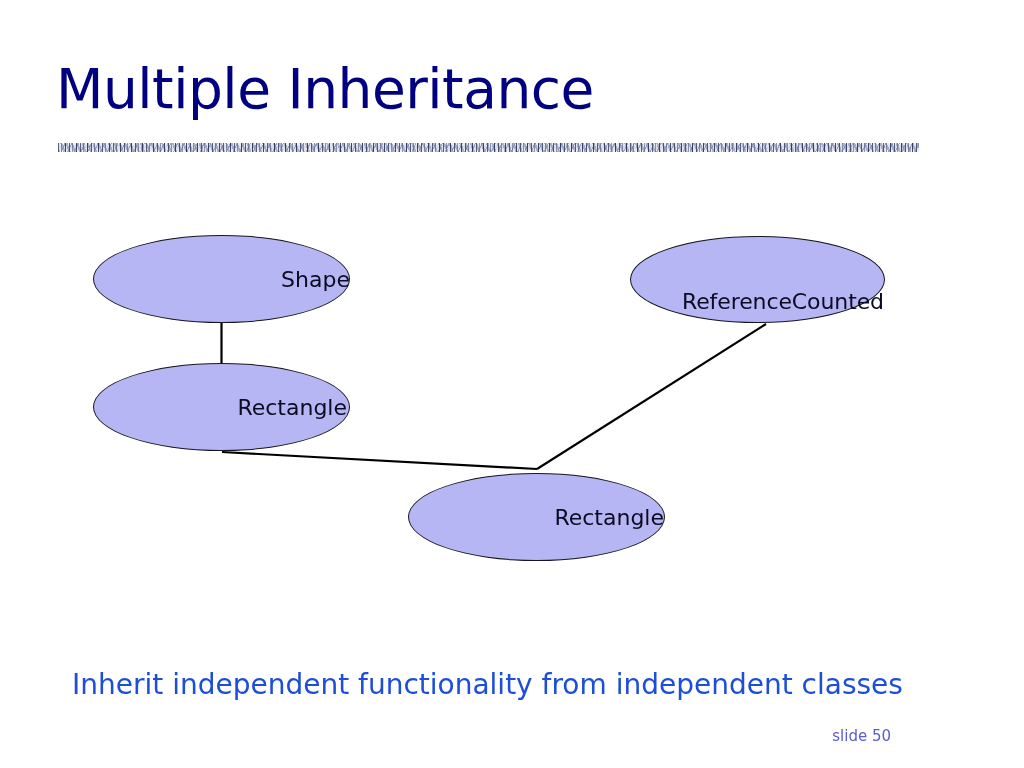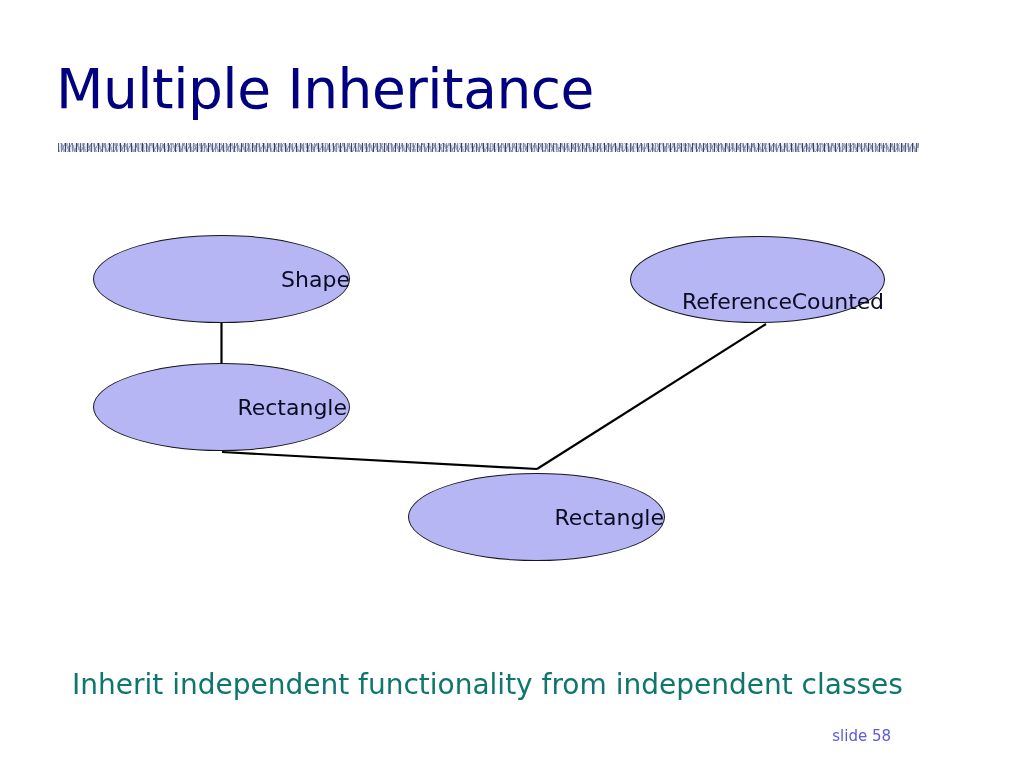--- a/index.html
+++ b/index.html
@@ -110,21 +110,21 @@
   #node-refcounted .node-text { font-size: 22px; letter-spacing: -0.1px; margin-top: 44px; }
 
   
   #caption {
     position: absolute;
     left: 72px;
     top: 666px;
     width: 900px;
     font-size: 28px;
     line-height: 38px;
-    color: #0f766e;
+    color: #1d4ed8;
     font-family: "DejaVu Sans", sans-serif;
     white-space: nowrap;
   }
 
   
   #slide-number {
     position: absolute;
     right: 26px;
     top: 726px;
     font-size: 15px;
@@ -159,15 +159,15 @@
   <div class="node" id="node-rectangle">
     <span class="node-text">Rectangle</span>
   </div>
 
   <div class="node" id="node-refrect">
     <span class="node-line">Rectangle</span>
   </div>
 
   <div id="caption">Inherit independent functionality from independent classes</div>
 
-  <div id="slide-number">slide 58</div>
+  <div id="slide-number">slide 50</div>
 
 </div>
 
 </body></html>

